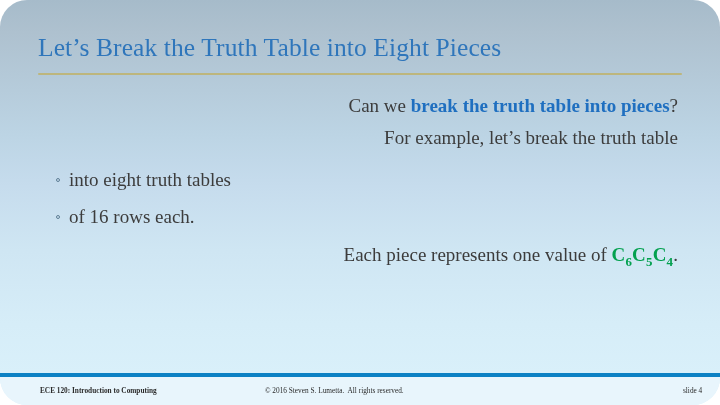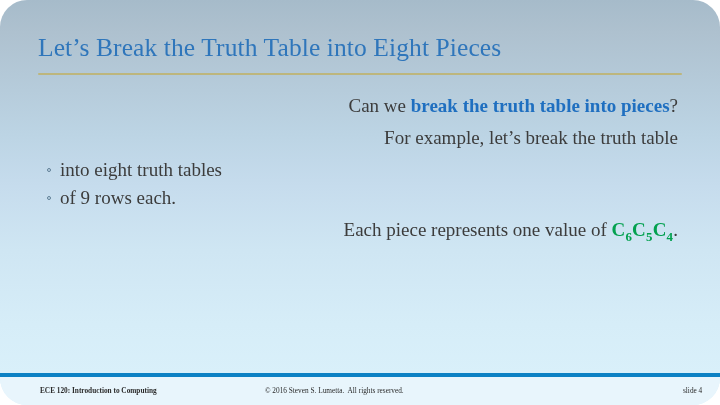--- a/index.html
+++ b/index.html
@@ -64,34 +64,34 @@
   }
   .para {
     font-size: 19px;
     line-height: 25px;
     color: #3c3c3c;
     margin: 0 0 7px 0;
     white-space: pre-wrap;
     text-align: right;
   }
   .para.tight {
-    margin-bottom: 8px;
+    margin-bottom: 18px;
   }
   .bullet-list {
     margin: 0 0 7px 0;
     padding: 0;
     list-style: none;
   }
   .bullet-item {
     position: relative;
     font-size: 19px;
     line-height: 24px;
     color: #3c3c3c;
     padding-left: 18px;
-    margin: 4px;
+    margin: 13px;
   }
   .bullet-marker {
     position: absolute;
     left: 5px;
     top: 10px;
     width: 4px;
     height: 4px;
     border: 1.2px solid #5f7f96;
     border-radius: 50%;
     box-sizing: border-box;
@@ -166,21 +166,21 @@
 
     <p class="para tight"><span>For example, let’s break the truth table</span></p>
 
     <ul class="bullet-list">
       <li class="bullet-item">
         <span class="bullet-marker"></span>
         <span>into eight truth tables</span>
       </li>
       <li class="bullet-item">
         <span class="bullet-marker"></span>
-        <span>of 9 rows each.</span>
+        <span>of 16 rows each.</span>
       </li>
     </ul>
 
     <p class="para" style="margin-top:3px;"><span>Each piece represents one value of </span><span class="var-green"><span>C<sub>6</sub></span><span>C<sub>5</sub></span><span>C<sub>4</sub></span></span><span>.</span></p>
 
 
   </div>
 
   <div id="footer-bar"></div>
   <div id="footer-band"></div>

